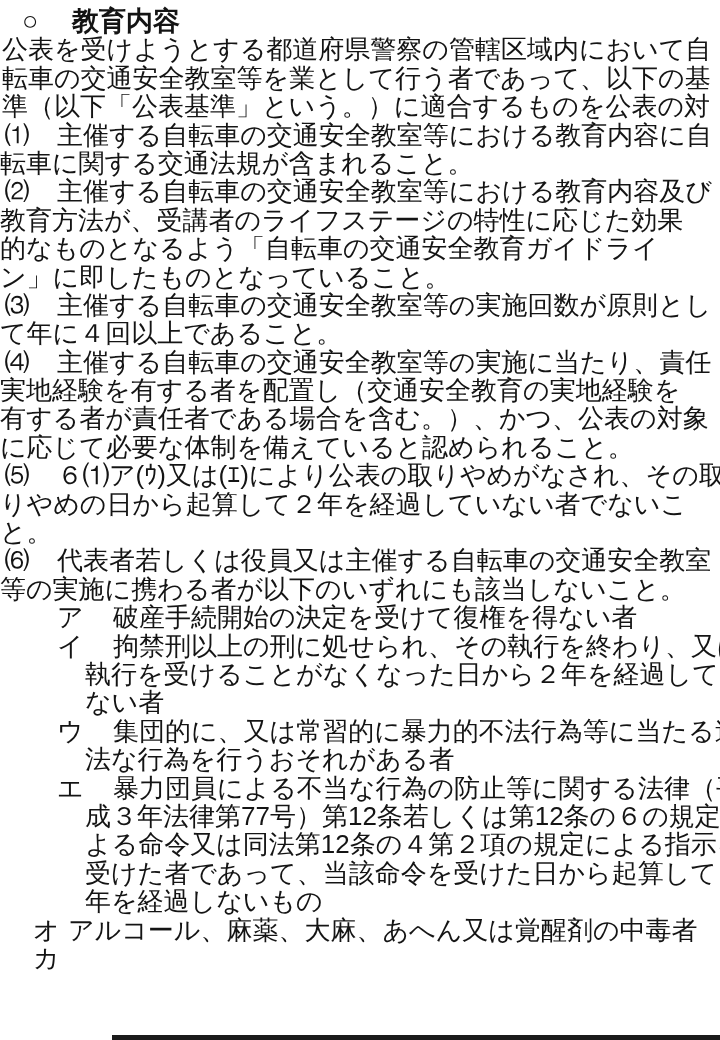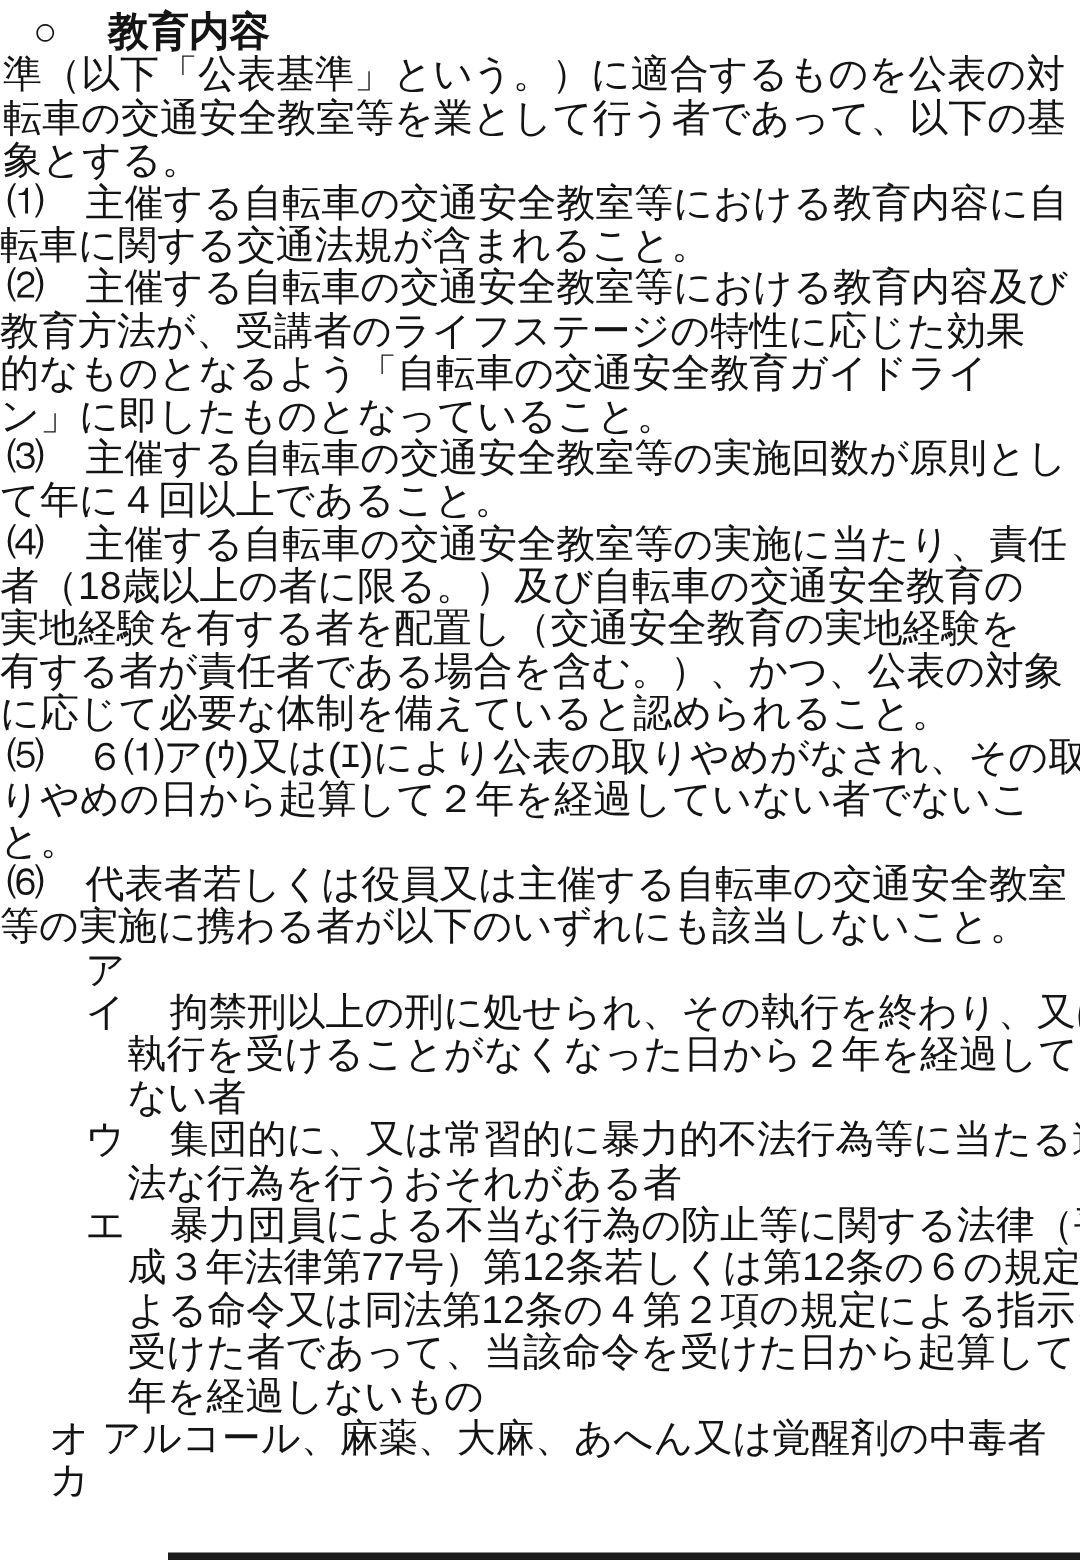--- a/index.html
+++ b/index.html
@@ -39,42 +39,41 @@
   .i3 .marker{left:33px;}
   
   .cutoff-bar{position:absolute;left:112px;top:1035px;width:608px;height:5px;}
 </style>
 </head>
 <body>
 
 <div class="page">
   <div class="doc">
       <div class="line title"><span class="marker">○</span><span class="txt">教育内容</span></div>
+      <div class="line p0"><span class="txt">公表を受けようとする都道府県警察の管轄区域内において自</span></div>
+      <div class="line p0"><span class="txt">転車の交通安全教室等を業として行う者であって、以下の基</span></div>
       <div class="line p0"><span class="txt">準（以下「公表基準」という。）に適合するものを公表の対</span></div>
-      <div class="line p0"><span class="txt">転車の交通安全教室等を業として行う者であって、以下の基</span></div>
-      <div class="line p0"><span class="txt">象とする。</span></div>
       <div class="line i1"><span class="marker">⑴</span><span class="txt">主催する自転車の交通安全教室等における教育内容に自</span></div>
       <div class="line i1h"><span class="txt">転車に関する交通法規が含まれること。</span></div>
       <div class="line i1"><span class="marker">⑵</span><span class="txt">主催する自転車の交通安全教室等における教育内容及び</span></div>
       <div class="line i1h"><span class="txt">教育方法が、受講者のライフステージの特性に応じた効果</span></div>
       <div class="line i1h"><span class="txt">的なものとなるよう「自転車の交通安全教育ガイドライ</span></div>
       <div class="line i1h"><span class="txt">ン」に即したものとなっていること。</span></div>
       <div class="line i1"><span class="marker">⑶</span><span class="txt">主催する自転車の交通安全教室等の実施回数が原則とし</span></div>
       <div class="line i1h"><span class="txt">て年に４回以上であること。</span></div>
       <div class="line i1"><span class="marker">⑷</span><span class="txt">主催する自転車の交通安全教室等の実施に当たり、責任</span></div>
-      <div class="line i1h"><span class="txt">者（18歳以上の者に限る。）及び自転車の交通安全教育の</span></div>
       <div class="line i1h"><span class="txt">実地経験を有する者を配置し（交通安全教育の実地経験を</span></div>
       <div class="line i1h"><span class="txt">有する者が責任者である場合を含む。）、かつ、公表の対象</span></div>
       <div class="line i1h"><span class="txt">に応じて必要な体制を備えていると認められること。</span></div>
       <div class="line i1"><span class="marker">⑸</span><span class="txt">６⑴ア(ｳ)又は(ｴ)により公表の取りやめがなされ、その取</span></div>
       <div class="line i1h"><span class="txt">りやめの日から起算して２年を経過していない者でないこ</span></div>
       <div class="line i1h"><span class="txt">と。</span></div>
       <div class="line i1"><span class="marker">⑹</span><span class="txt">代表者若しくは役員又は主催する自転車の交通安全教室</span></div>
       <div class="line i1h"><span class="txt">等の実施に携わる者が以下のいずれにも該当しないこと。</span></div>
-      <div class="line i2"><span class="marker">ア</span></div>
+      <div class="line i2"><span class="marker">ア</span><span class="txt">破産手続開始の決定を受けて復権を得ない者</span></div>
       <div class="line i2"><span class="marker">イ</span><span class="txt">拘禁刑以上の刑に処せられ、その執行を終わり、又は</span></div>
       <div class="line i2h"><span class="txt">執行を受けることがなくなった日から２年を経過してい</span></div>
       <div class="line i2h"><span class="txt">ない者</span></div>
       <div class="line i2"><span class="marker">ウ</span><span class="txt">集団的に、又は常習的に暴力的不法行為等に当たる違</span></div>
       <div class="line i2h"><span class="txt">法な行為を行うおそれがある者</span></div>
       <div class="line i2"><span class="marker">エ</span><span class="txt">暴力団員による不当な行為の防止等に関する法律（平</span></div>
       <div class="line i2h"><span class="txt">成３年法律第77号）第12条若しくは第12条の６の規定に</span></div>
       <div class="line i2h"><span class="txt">よる命令又は同法第12条の４第２項の規定による指示を</span></div>
       <div class="line i2h"><span class="txt">受けた者であって、当該命令を受けた日から起算して２</span></div>
       <div class="line i2h"><span class="txt">年を経過しないもの</span></div>

